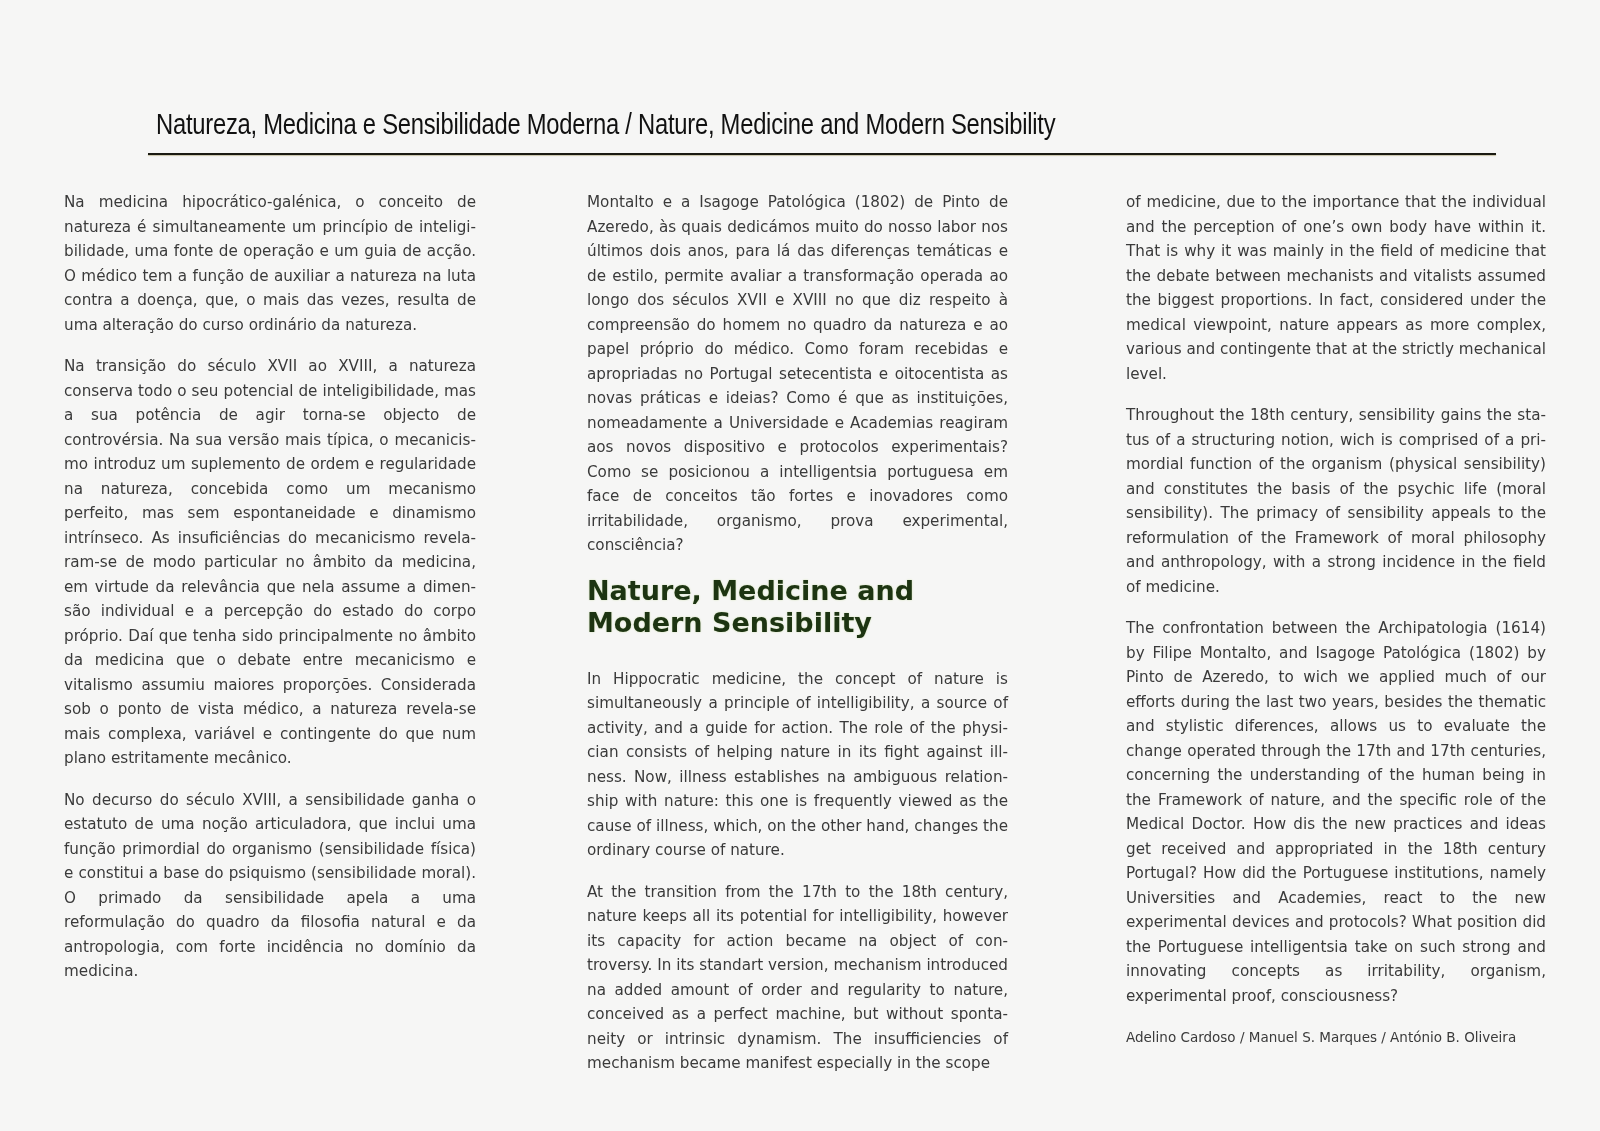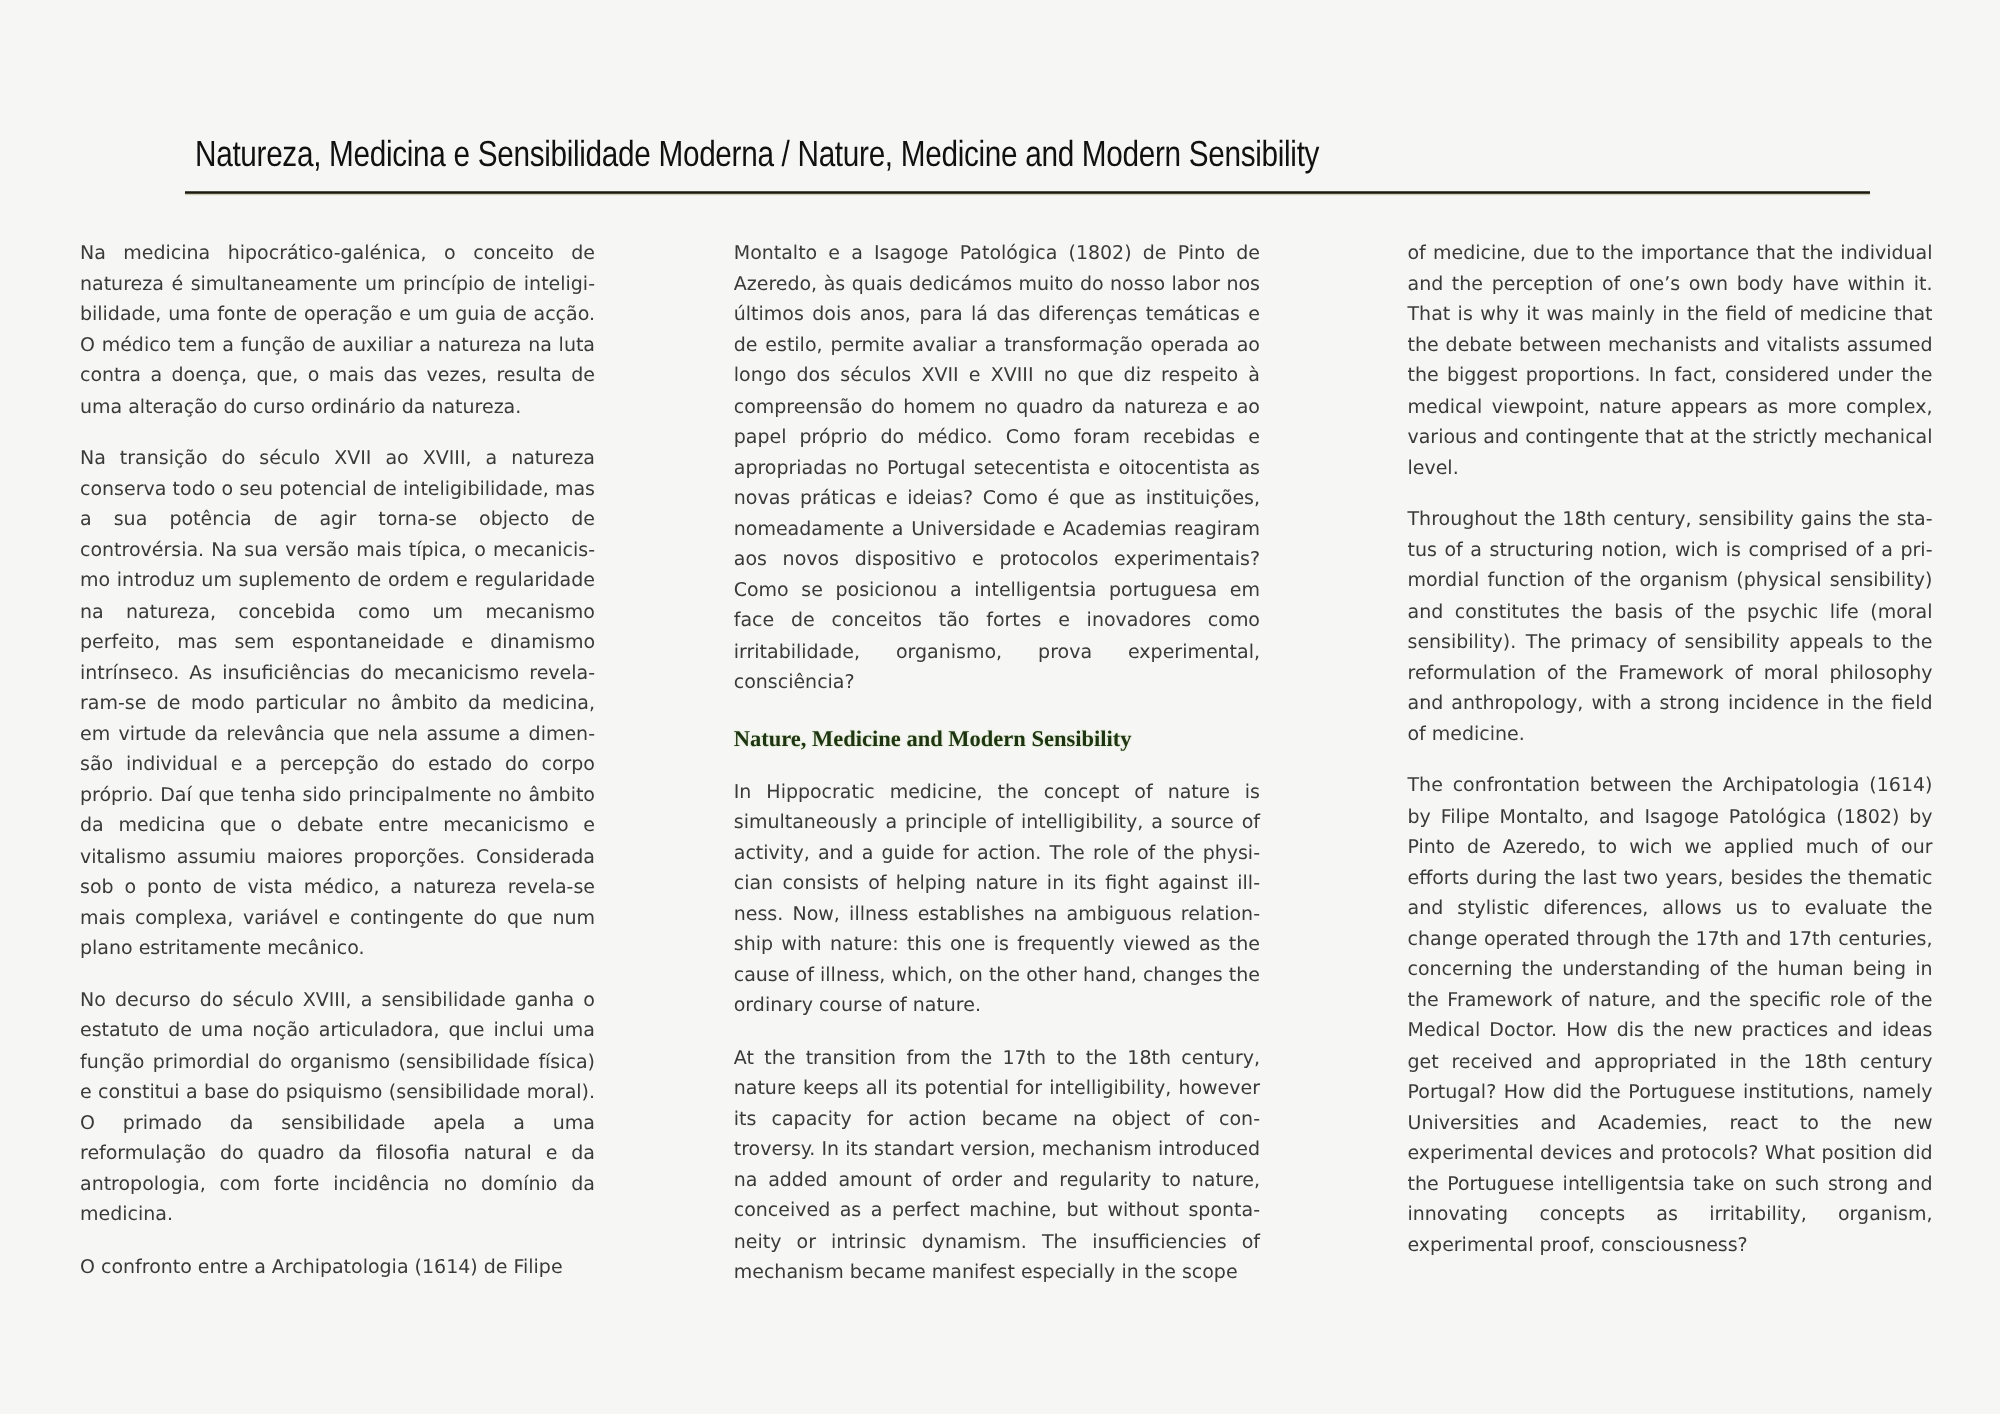--- a/index.html
+++ b/index.html
@@ -23,45 +23,44 @@
     position: absolute; top: 190px; width: 412px;
     font-size: 15.2px; line-height: 24.5px; text-align: justify;
     hyphens: manual; color: #3a3a3a;
   }
   .col p { margin: 0 0 17px 0; }
   .col-left { left: 64px; }
   .col-mid  { left: 587px; width: 421px; }
   .col-right { left: 1126px; width: 420px; }
   .it { }
   .section-heading {
-    font-size: 18px; line-height: 32px; font-weight: bold; color: #1d3412;
-    margin: 14px 0 14px 0; text-align: left;
+    font-size: 27px; line-height: 32px; font-weight: bold; color: #1d3412;
+    margin: 14px 0 28px 0; text-align: left;
     text-shadow: 0 0 2px #cfe0b0;
-    font-family: Liberation Serif, serif;
   }
   .lead-out { text-align: left; }
   .authors { font-size: 13.5px; margin-top: 6px; text-align: left; white-space: nowrap; }
 </style>
 </head>
 <body>
 
 <h1 class="page-title">Natureza, Medicina e Sensibilidade Moderna / Nature, Medicine and Modern Sensibility</h1>
 <div class="title-rule"></div>
 
 <div class="col col-left">
   <p>Na medicina hipocrático-galénica, o conceito de natureza é simultaneamente um princípio de inteligi­bilidade, uma fonte de operação e um guia de acção. O médico tem a função de auxiliar a nature­za na luta contra a doença, que, o mais das vezes, resulta de uma alteração do curso ordinário da natureza.</p>
   <p>Na transição do século XVII ao XVIII, a natureza conserva todo o seu potencial de inteligibilidade, mas a sua potência de agir torna-se objecto de controvérsia. Na sua versão mais típica, o mecanicis­mo introduz um suplemento de ordem e regularida­de na natureza, concebida como um mecanismo perfeito, mas sem espontaneidade e dinamismo intrínseco. As insuficiências do mecanicismo revela­ram-se de modo particular no âmbito da medicina, em virtude da relevância que nela assume a dimen­são individual e a percepção do estado do corpo próprio. Daí que tenha sido principalmente no âmbi­to da medicina que o debate entre mecanicismo e vitalismo assumiu maiores proporções. Considerada sob o ponto de vista médico, a natureza revela-se mais complexa, variável e contingente do que num plano estritamente mecânico.</p>
   <p>No decurso do século XVIII, a sensibilidade ganha o estatuto de uma noção articuladora, que inclui uma função primordial do organismo (sensibilidade físi­ca) e constitui a base do psiquismo (sensibilidade moral). O primado da sensibilidade apela a uma reformulação do quadro da filosofia natural e da antropologia, com forte incidência no domínio da medicina.</p>
-  <p class="lead-out"><span>O confronto entre a </span><span class="it">Archipatologia</span><span> (1614) de Filipe</span></p>
 </div>
 
 <div class="col col-mid">
   <p><span class="it">Montalto e a Isagoge Patológica</span><span> (1802) de </span><span class="it">Pinto de Azeredo, às quais dedicámos muito do nosso labor nos últimos dois anos, para lá das diferenças temáticas e de estilo, permite avaliar a transformação operada ao longo dos séculos XVII e XVIII no que diz respeito à compreensão do homem no quadro da natureza e ao papel próprio do médico.</span><span> Como foram recebidas e </span><span class="it">apropriadas no Portugal setecentista e oitocentista as novas práticas e ideias?</span><span> Como é que as </span><span class="it">instituições, nomeadamente a Universidade e Academias reagiram aos novos dispositivo e protocolos experimentais?</span><span> Como se </span><span class="it">posicionou a intelligentsia portuguesa em face de conceitos</span><span> tão </span><span class="it">fortes e inovadores como irritabilida­de, organismo, prova experimental, consciência?</span></p>
   <h2 class="section-heading">Nature, Medicine and Modern Sen­sibility</h2>
   <p>In Hippocratic medicine, the concept of nature is simultaneously a principle of intelligibility, a source of activity, and a guide for action. The role of the physi­cian consists of helping nature in its fight against ill­ness. Now, illness establishes na ambiguous relation­ship with nature: this one is frequently viewed as the cause of illness, which, on the other hand, changes the ordinary course of nature.</p>
   <p>At the transition from the 17th to the 18th century, nature keeps all its potential for intelligibility, howe­ver its capacity for action became na object of con­troversy. In its standart version, mechanism introduced na added amount of order and regularity to nature, conceived as a perfect machine, but without sponta­neity or intrinsic dynamism. The insufficiencies of mechanism became manifest especially in the scope</p>
 </div>
 
 <div class="col col-right">
   <p>of medicine, due to the importance that the individual and the perception of one’s own body have within it. That is why it was mainly in the field of medicine that the debate between mechanists and vitalists assumed the biggest proportions. In fact, considered under the medical viewpoint, nature appears as more complex, various and contingente that at the strictly mechanical level.</p>
   <p>Throughout the 18th century, sensibility gains the sta­tus of a structuring notion, wich is comprised of a pri­mordial function of the organism (physical sensibility) and constitutes the basis of the psychic life (moral sensibility). The primacy of sensibility appeals to the reformulation of the Framework of moral philosophy and anthropology, with a strong incidence in the field of medicine.</p>
   <p><span>The confrontation between the </span><span class="it">Archipatologia</span><span> (1614) by Filipe </span><span class="it">Montalto</span><span>, and </span><span class="it">Isagoge Patológica</span><span> (1802) by Pinto de Azeredo, to wich we applied much of our efforts during the last two years, besides the thematic and stylistic diferences, allows us to evaluate the change operated through the 17th and 17th centu­ries, concerning the understanding of the human being in the Framework of nature, and the specific role of the Medical Doctor. How dis the new practices and ideas get received and appropriated in the 18th century Portugal? How did the Portuguese institutions, namely Universities and Academies, react to the new experimental devices and protocols? What position did the Portuguese intelligentsia take on such strong and innovating concepts as irritability, organism, experimental proof, consciousness?</span></p>
+  <div class="authors">Adelino Cardoso / Manuel S. Marques / António B. Oliveira</div>
 </div>
 
 </body></html>

